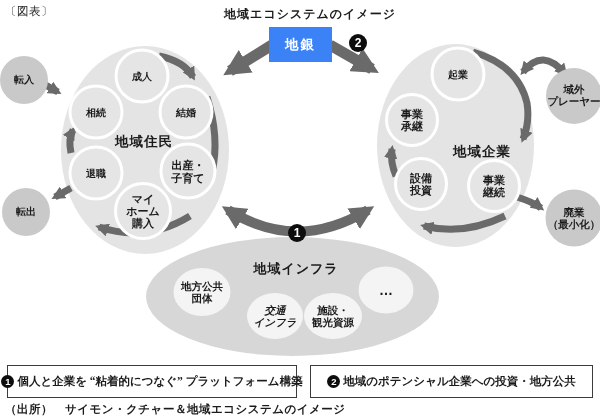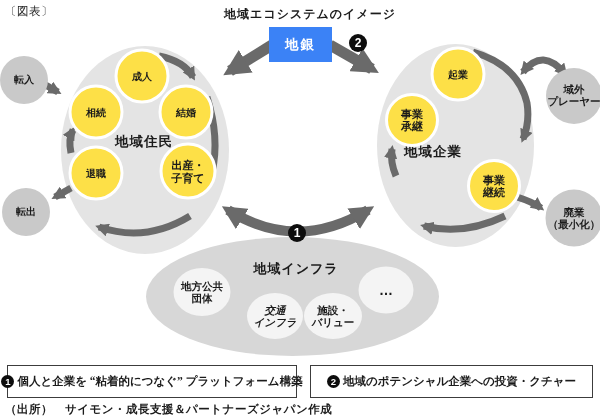--- a/index.html
+++ b/index.html
@@ -6,21 +6,21 @@
   .stage{
     position:relative;width:600px;height:418px;background:#ffffff;
     font-family:"Liberation Sans","DejaVu Sans",sans-serif;
     color:#1b1b1b;overflow:hidden;
   }
   .abs{position:absolute;}
   .center{transform:translate(-50%,-50%);}
   .big-ellipse{border-radius:50%;background:#e4e4e4;}
   .infra-ellipse{border-radius:50%;background:#d7d7d7;}
   .node{
-    border-radius:50%;background:#fde047;box-sizing:border-box;
+    border-radius:50%;background:#e5e5e5;box-sizing:border-box;
     display:flex;align-items:center;justify-content:center;text-align:center;
     font-weight:bold;white-space:pre-line;line-height:1.12;
   }
   .rim{border:3px solid #ffffff;}
   .node-lg{font-size:10px;}
   .node-sm{font-size:11px;}
   .node-xs{font-size:10.5px;}
   .outer-node{background:#c9c9c9;}
   .infra-node{background:#f4f4f4;border-radius:50%;box-sizing:border-box;
     display:flex;align-items:center;justify-content:center;text-align:center;
@@ -103,47 +103,52 @@
   <div class="abs badge center" style="left:358px;top:43px;width:18px;height:18px;">2</div>
   <div class="abs badge center" style="left:297px;top:233px;width:18px;height:18px;">1</div>
 
   <div class="abs cycle-label center" style="left:144px;top:142px;">地域住民</div>
   <div class="abs node rim node-lg center" style="left:142px;top:76px;width:55px;height:55px;">成人</div>
   <div class="abs node rim node-lg center" style="left:96px;top:112px;width:55px;height:55px;">相続</div>
   <div class="abs node rim node-lg center" style="left:186px;top:112px;width:55px;height:55px;">結婚</div>
   <div class="abs node rim node-lg center" style="left:96px;top:173px;width:55px;height:55px;">退職</div>
   <div class="abs node rim node-sm center" style="left:188px;top:171px;width:57px;height:57px;">出産・
 子育て</div>
+  <div class="abs node rim node-sm center" style="left:143px;top:211px;width:58px;height:58px;">マイ
+ホーム
+購入</div>
   <div class="abs node outer-node node-lg center" style="left:24px;top:80px;width:48px;height:48px;">転入</div>
   <div class="abs node outer-node node-lg center" style="left:26px;top:212px;width:48px;height:48px;">転出</div>
 
-  <div class="abs cycle-label center" style="left:433px;top:152px;text-align:right;">地域企業</div>
+  <div class="abs cycle-label center" style="left:482px;top:152px;text-align:right;">地域企業</div>
   <div class="abs node rim node-lg center" style="left:458px;top:74px;width:55px;height:55px;">起業</div>
   <div class="abs node rim node-sm center" style="left:412px;top:120px;width:54px;height:54px;">事業
 承継</div>
+  <div class="abs node rim node-sm center" style="left:421px;top:184px;width:54px;height:54px;">設備
+投資</div>
   <div class="abs node rim node-sm center" style="left:494px;top:186px;width:54px;height:54px;">事業
 継続</div>
   <div class="abs node outer-node node-xs center" style="left:574px;top:96px;width:56px;height:56px;">域外
 プレーヤー</div>
   <div class="abs node outer-node node-xs center" style="left:574px;top:218px;width:57px;height:57px;">廃業
 （最小化）</div>
 
   <div class="abs cycle-label center" style="left:296px;top:269px;font-size:13px;">地域インフラ</div>
   <div class="abs infra-node center" style="left:202px;top:292px;width:57px;height:48px;">地方公共
 団体</div>
   <div class="abs infra-node center" style="left:275px;top:316px;width:56px;height:46px;font-style:italic;">交通
 インフラ</div>
   <div class="abs infra-node center" style="left:333px;top:316px;width:58px;height:46px;">施設・
-バリュー</div>
+観光資源</div>
   <div class="abs infra-node center" style="left:386px;top:290px;width:55px;height:47px;font-size:14px;">…</div>
 
   <div class="abs note-box" style="left:7px;top:365px;width:290px;height:33px;">
     <span class="note-badge">1</span>
     <span>個人と企業を “粘着的につなぐ” プラットフォーム構築</span>
   </div>
   <div class="abs note-box" style="left:310px;top:365px;width:283px;height:33px;">
     <span class="note-badge">2</span>
-    <span>地域のポテンシャル企業への投資・クチャー</span>
+    <span>地域のポテンシャル企業への投資・地方公共</span>
   </div>
 
-  <div class="abs source" style="left:5px;top:402px;">（出所）　サイモン・成長支援＆パートナーズジャパン作成</div>
+  <div class="abs source" style="left:5px;top:402px;">（出所）　サイモン・クチャー＆地域エコシステムのイメージ</div>
 
 </div>
 
 </body></html>

